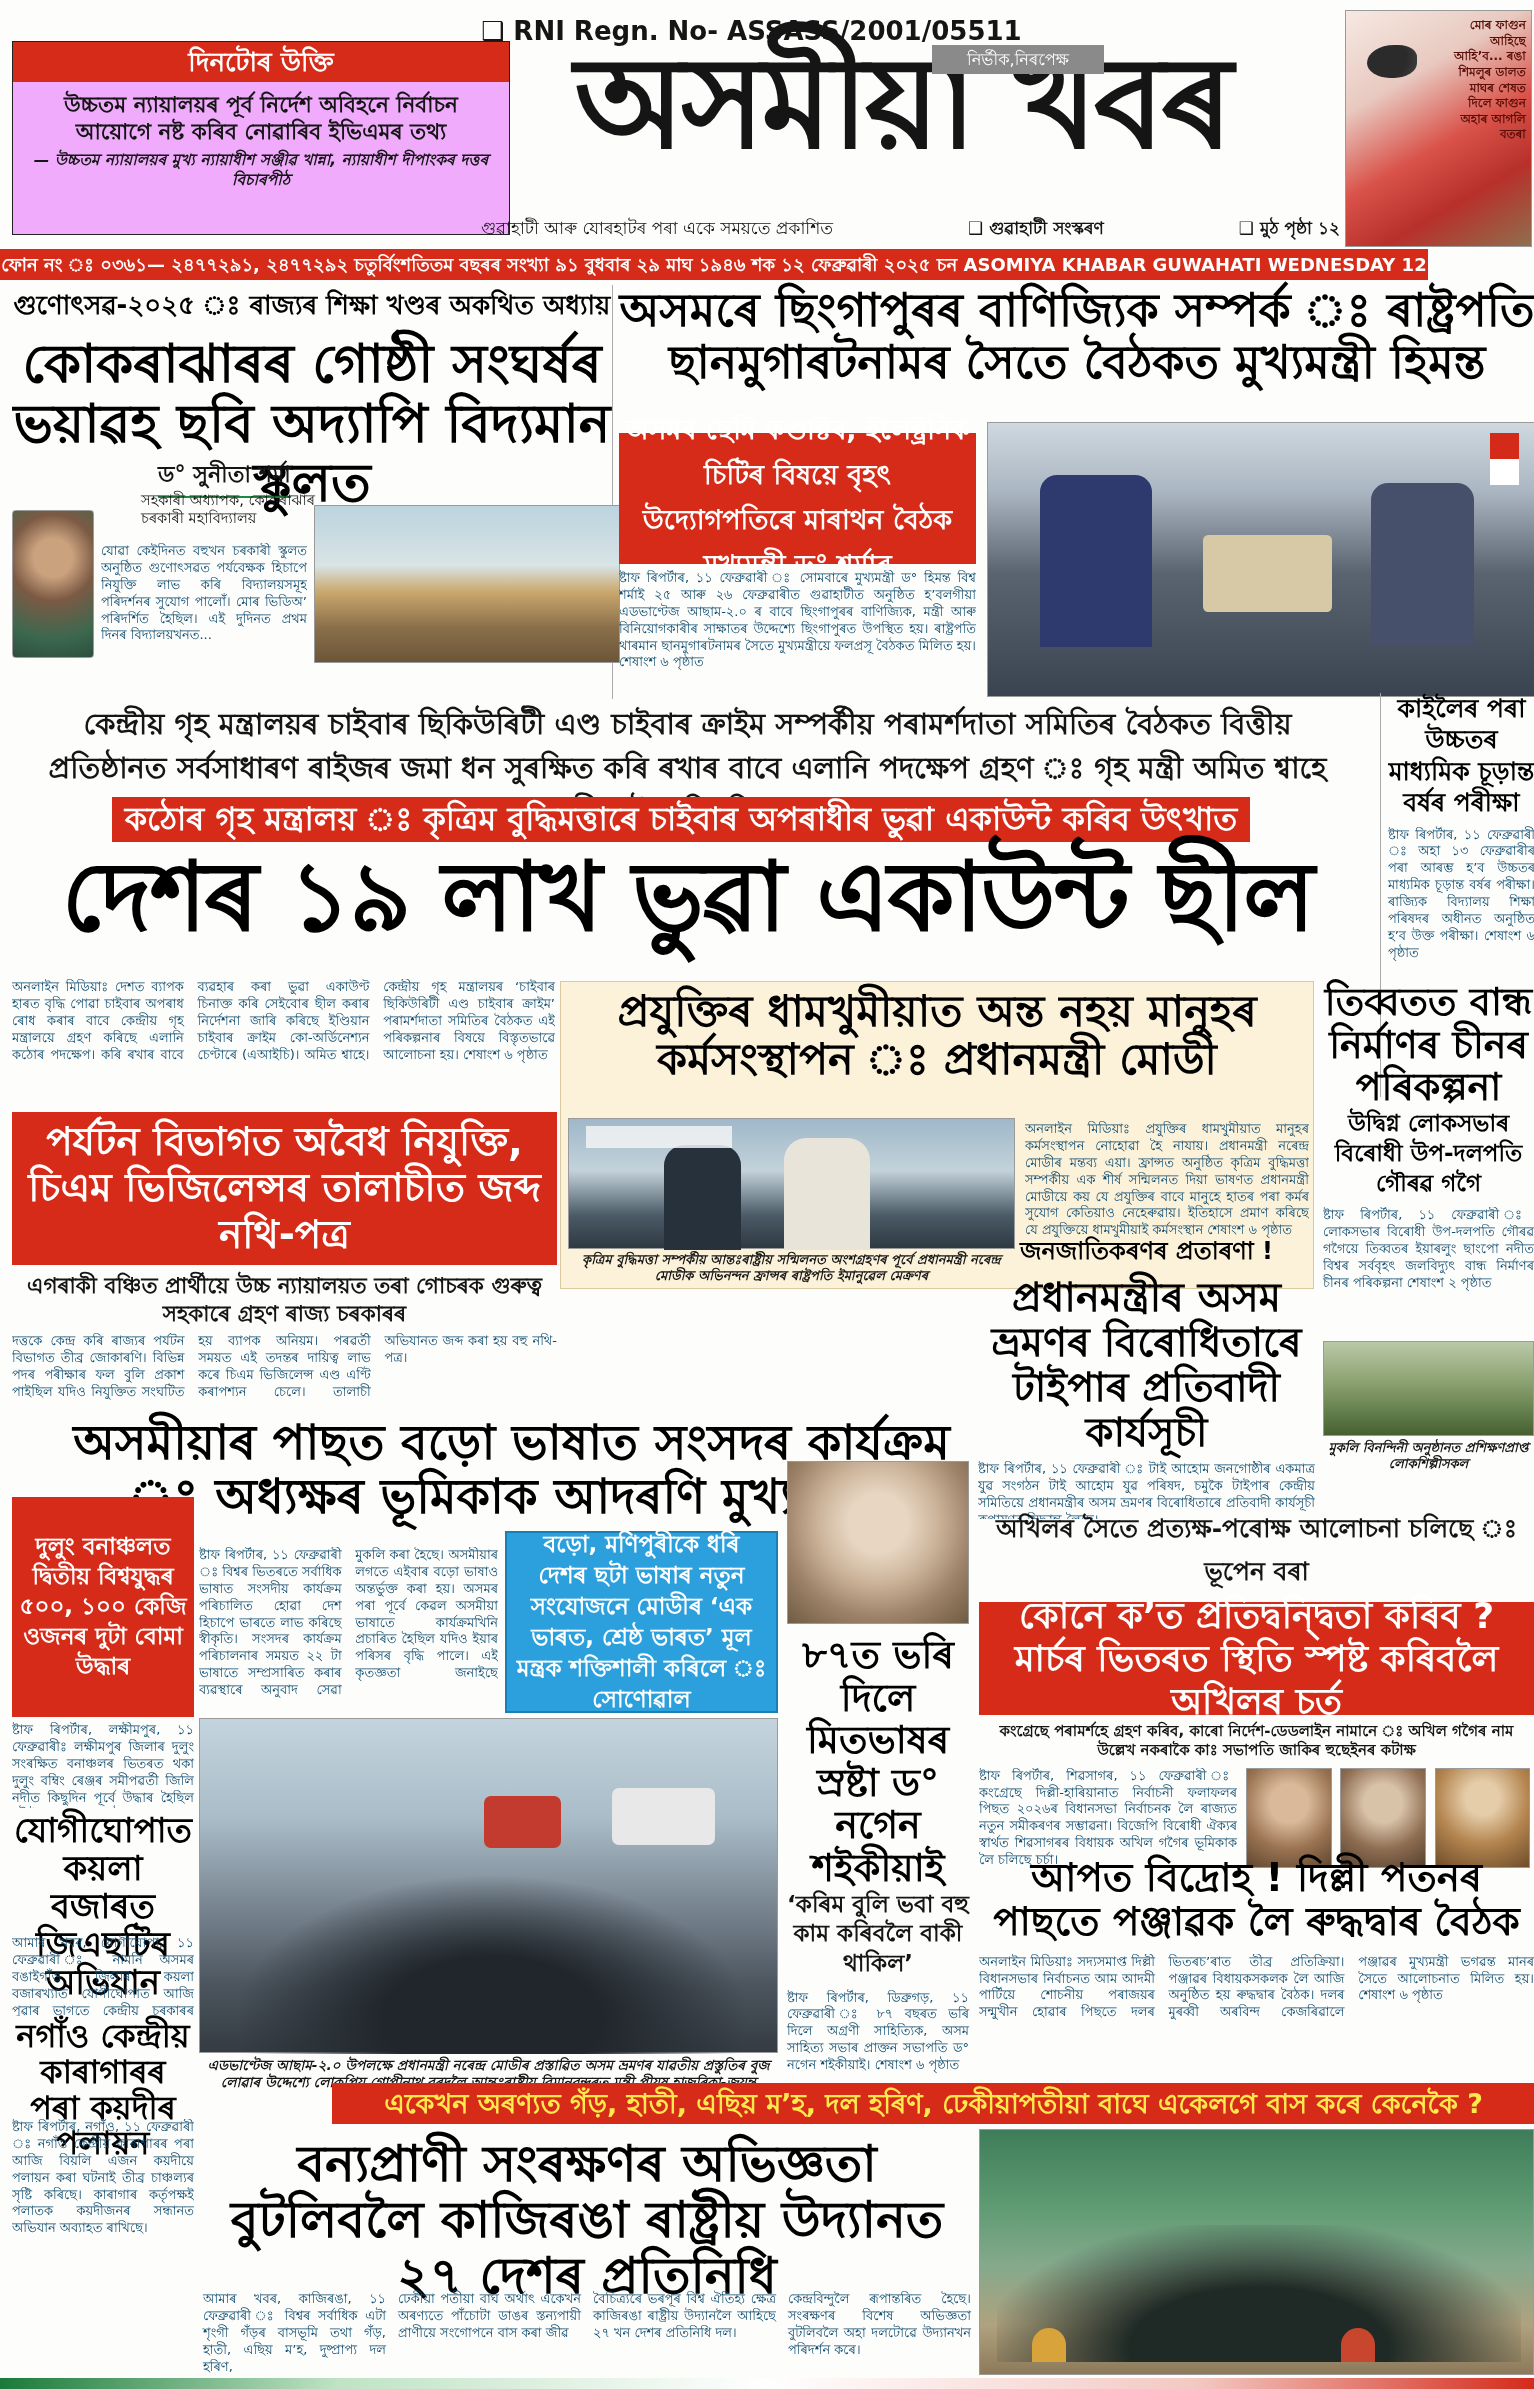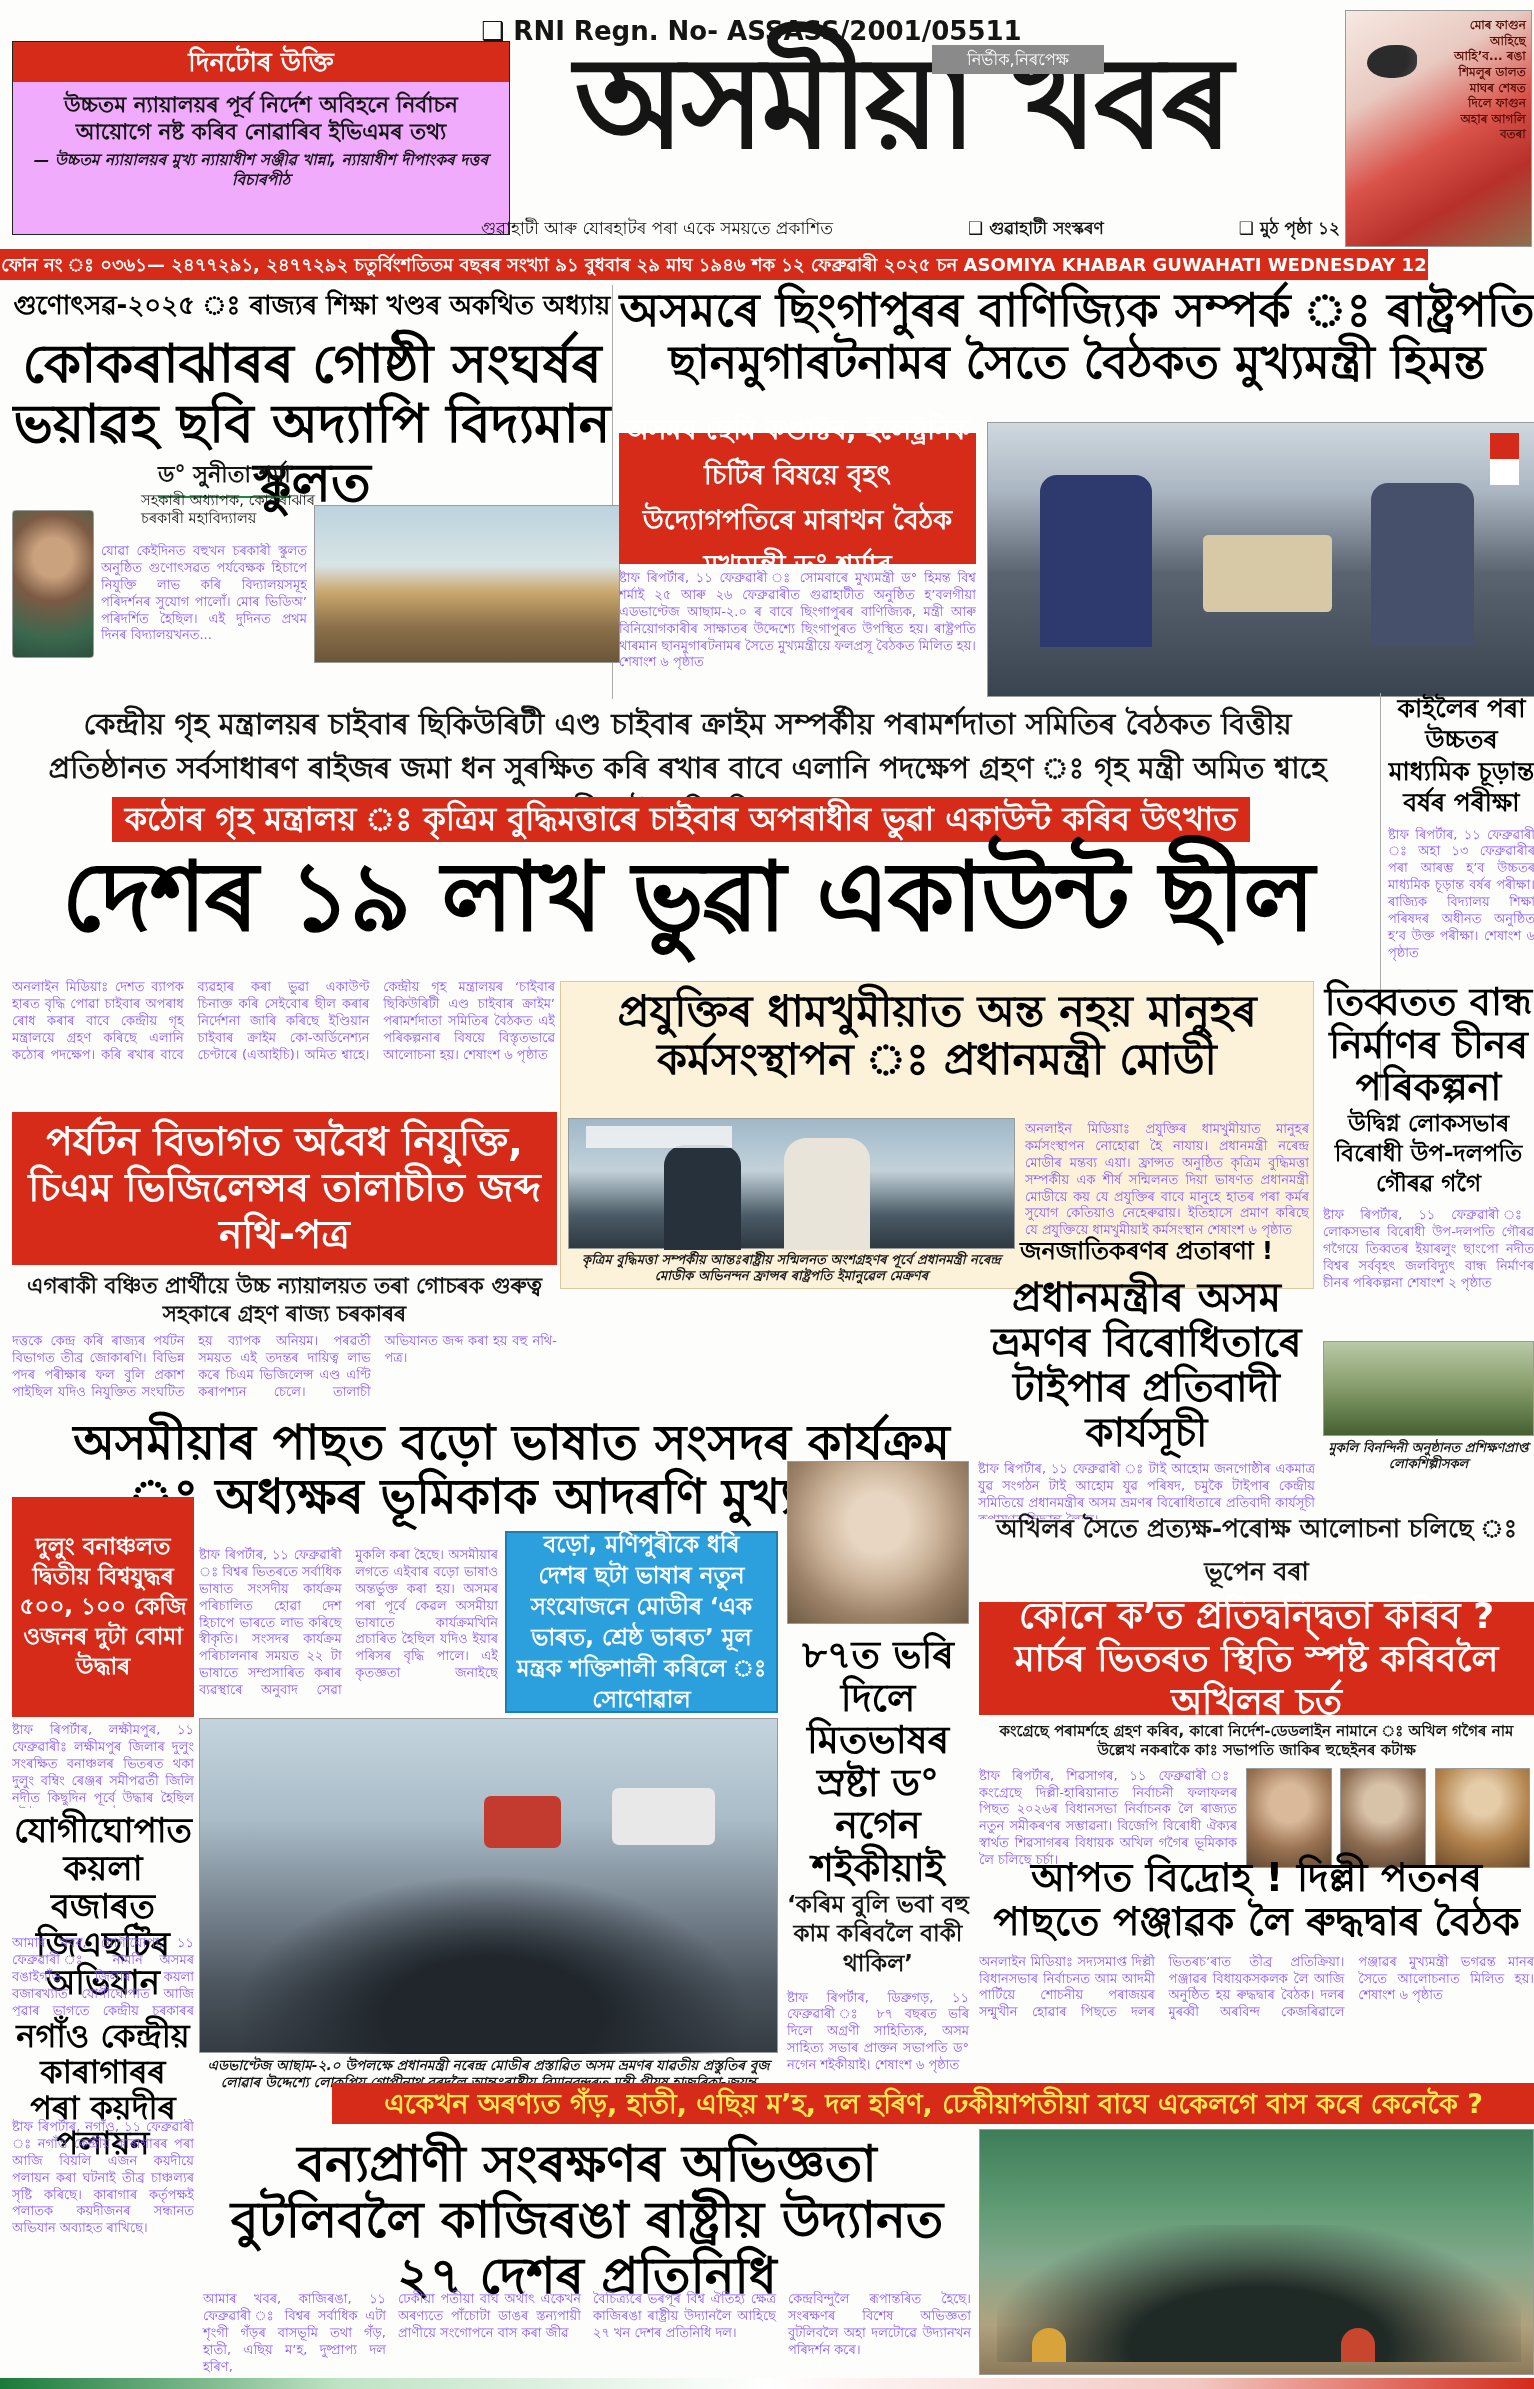--- a/index.html
+++ b/index.html
@@ -6,21 +6,21 @@
   html,body{background:#888}
   #paper{position:relative;width:1535px;height:2389px;background:#fdfdfb;
          font-family:"DejaVu Sans","Liberation Sans",sans-serif;color:#151515;overflow:hidden}
   .abs{position:absolute}
   .c{text-align:center}
   .b{font-weight:bold}
   .i{font-style:italic}
   .red{background:#d62b18;color:#fff}
   .blue{background:#2ba0dc;color:#fff}
   .cream{background:#fcf2da}
-  .small-txt{font-size:13px;line-height:1.3;text-align:justify;color:#8b5cf6}
+  .small-txt{font-size:13px;line-height:1.3;text-align:justify;color:#0c4a6e}
   .cols2{column-count:2;column-gap:13.7px}
   .cols3{column-count:3;column-gap:13.7px}
   .hl{font-weight:bold;color:#000;line-height:1.12}
   .kicker{font-weight:bold;color:#000}
   .photo{border:0.9px solid #9a9a9a}
   .cap{font-style:italic;font-weight:bold;font-size:13px;line-height:1.25;text-align:center}
   .rule-r{border-right:0.9px solid #aaa}
   .boxed{border:1.7px solid #222}
 </style>
 </head>

